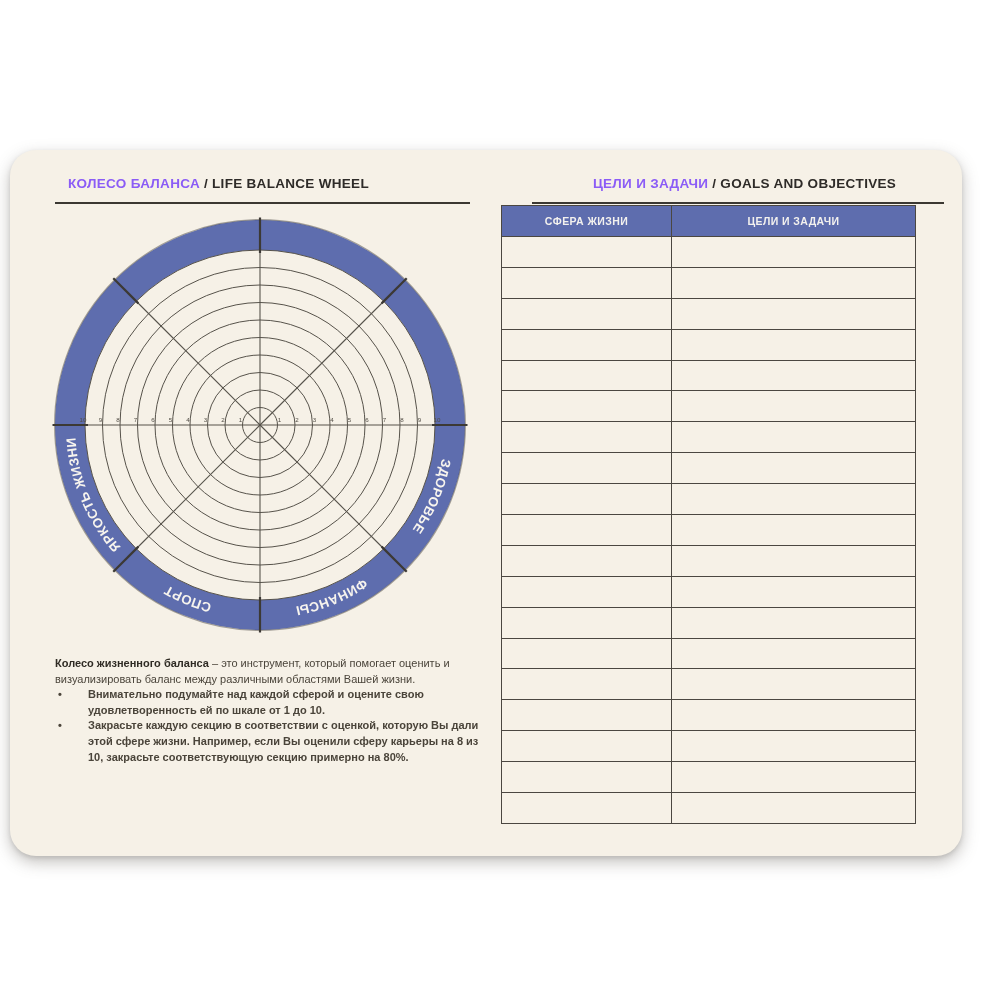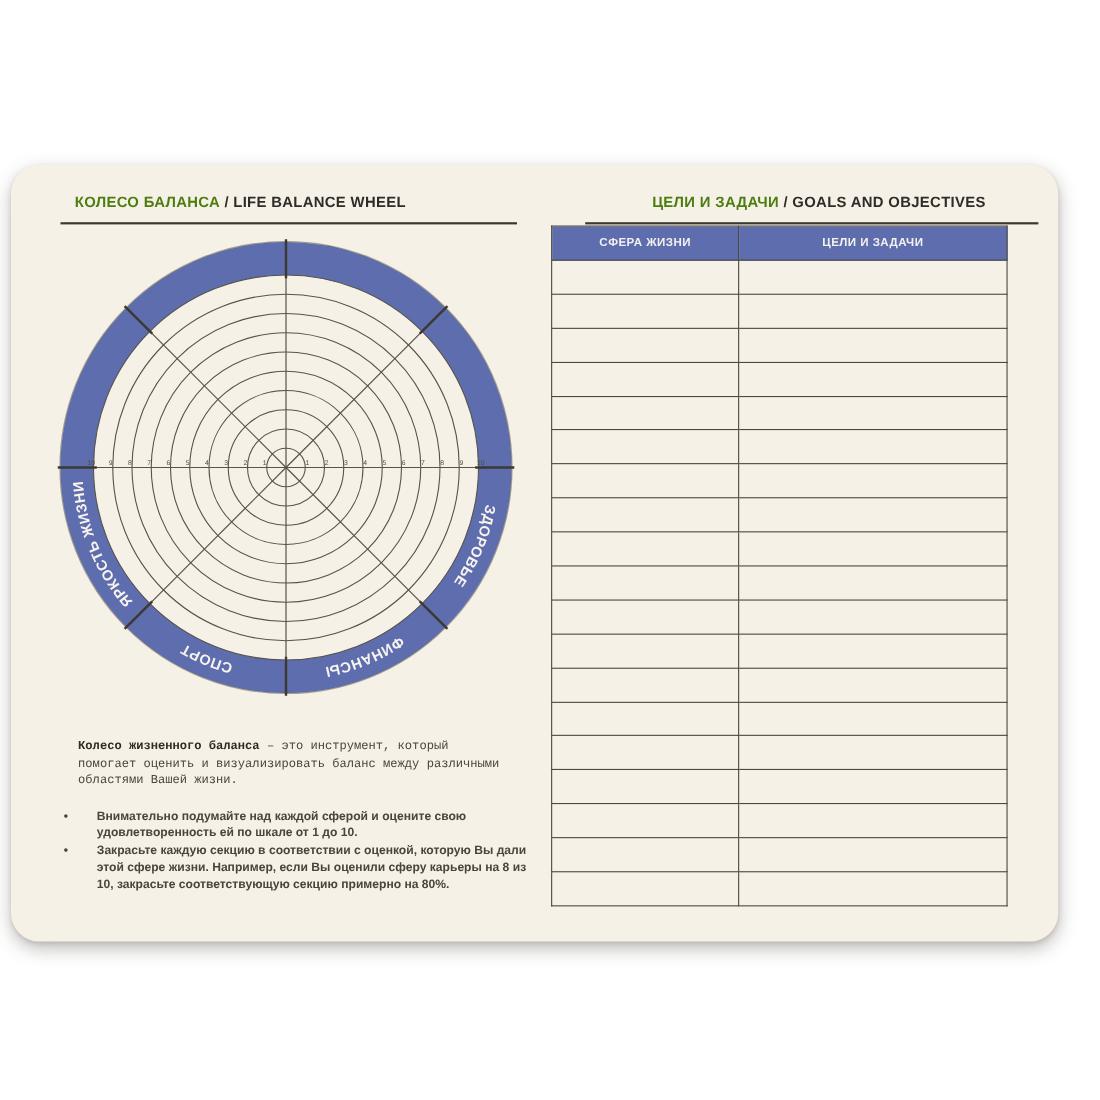--- a/index.html
+++ b/index.html
@@ -2,31 +2,31 @@
 <html lang="ru"><head>
 <meta charset="utf-8">
 <style>
   html,body{margin:0;padding:0;background:#ffffff;width:1000px;height:1000px;
     font-family:"Liberation Sans","DejaVu Sans",sans-serif;overflow:hidden;}
   .sheet{position:absolute;left:10px;top:150px;width:952px;height:706px;
     background:#f6f1e7;border-radius:26px;
     box-shadow:0 6px 16px rgba(120,115,108,.45),0 2px 4px rgba(0,0,0,.12);}
   .ptitle{position:absolute;top:26px;height:20px;font-weight:bold;font-size:13.5px;
     letter-spacing:.3px;border-bottom:2px solid #3b3832;padding-bottom:6px;white-space:nowrap;}
-  .ptitle .t-ru{color:#4d7c0f;padding-left:13px;}
+  .ptitle .t-ru{color:#8b5cf6;padding-left:13px;}
   .ptitle .t-sep{color:#2e2b28;margin:0 4px;}
   .ptitle .t-en{color:#2e2b28;}
   .ptitle-left{left:45px;width:415px;}
   .ptitle-right{left:522px;width:412px;text-align:center;}
   .wheel-svg{position:absolute;left:40px;top:65px;width:420px;height:420px;}
   .wheel-label{font-weight:bold;font-size:13.2px;letter-spacing:.45px;fill:#f7f4ee;}
   .wheel-num{font-size:6.2px;fill:#514d45;}
   .desc{position:absolute;left:45px;top:506px;width:424px;font-size:11px;
     line-height:15.6px;color:#4a443a;}
-  .desc p{margin:16px;font-family:Liberation Mono, monospace;}
+  .desc p{margin:0;}
   .desc b{color:#2f2b24;}
   .desc ul{margin:0;padding:0;list-style:none;font-weight:bold;}
   .desc li{position:relative;padding-left:33px;}
   .desc li::before{content:"\2022";position:absolute;left:3px;top:0;}
   .gtable{position:absolute;left:491px;top:55px;width:415px;border-collapse:collapse;
     table-layout:fixed;}
   .gtable th{background:#5e6dae;color:#f3f1ee;font-size:10.5px;font-weight:bold;
     letter-spacing:.4px;height:30px;text-align:center;}
   .gtable th,.gtable td{border:1.5px solid #4b4741;padding:0;}
   .gtable td{height:29.9px;}

